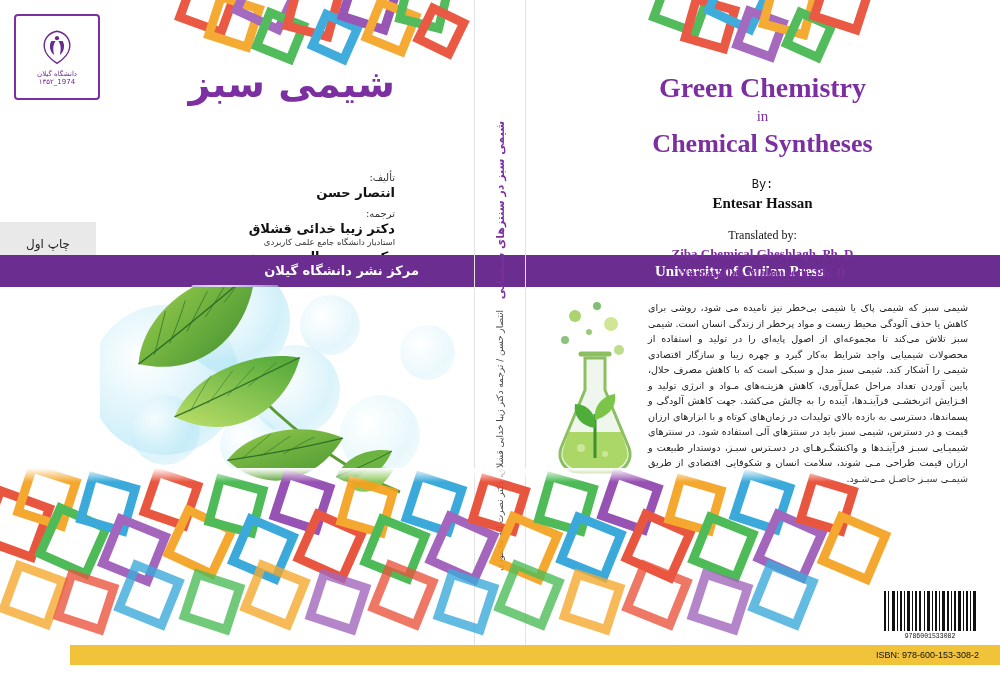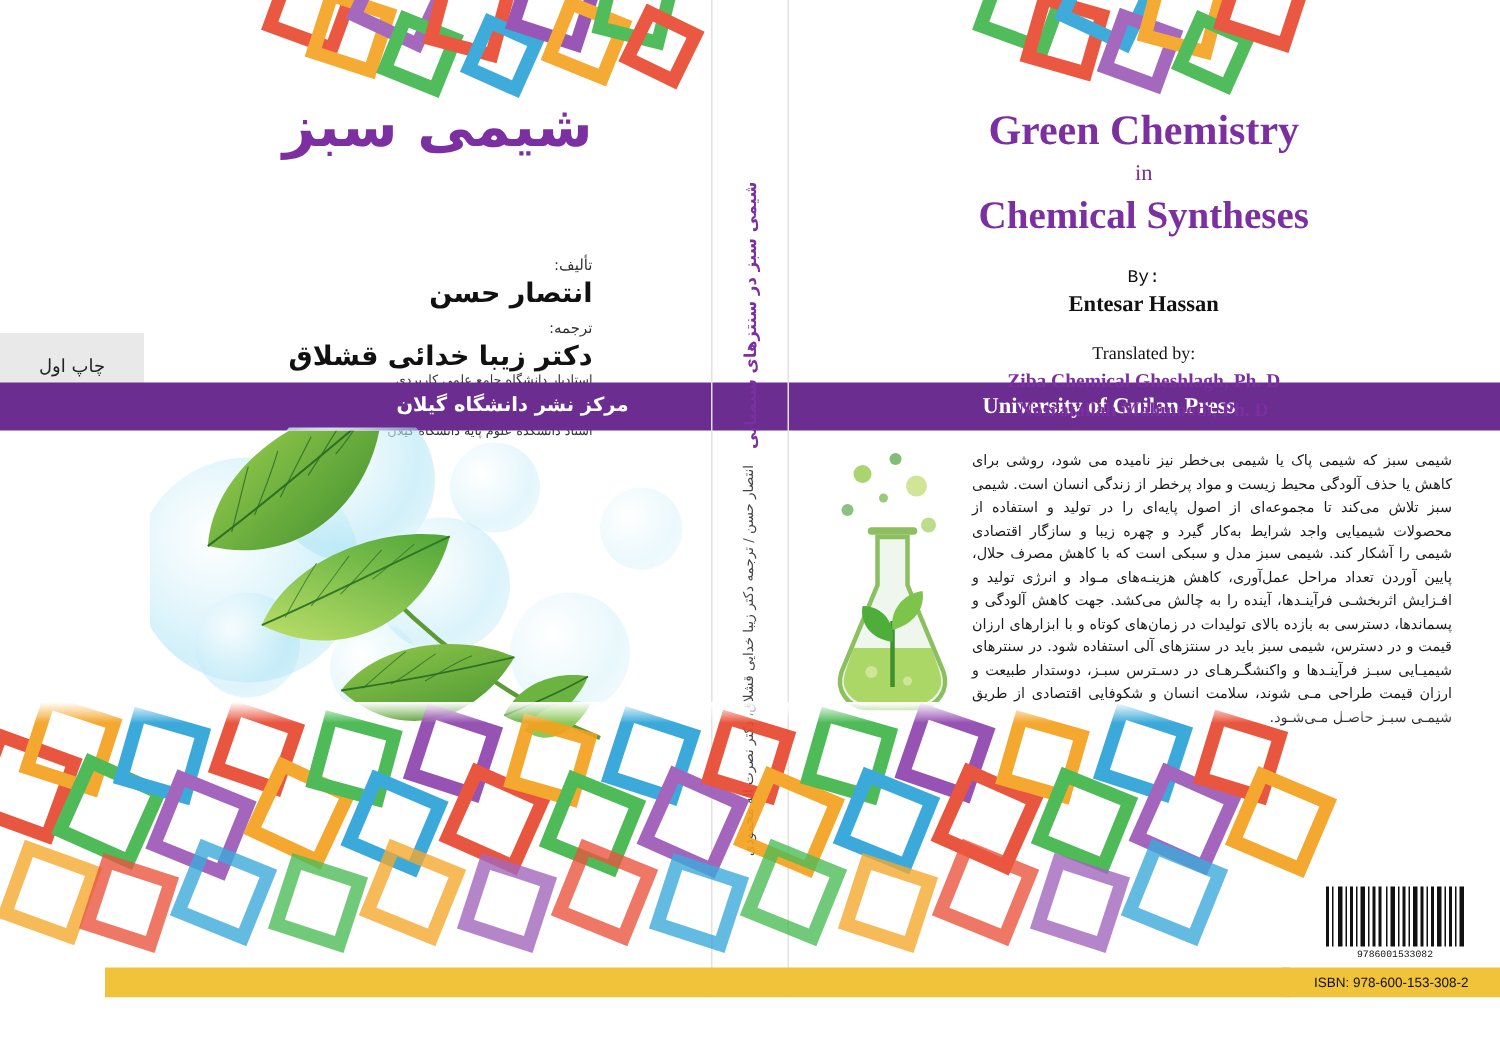--- a/index.html
+++ b/index.html
@@ -85,21 +85,21 @@
   .title-fa .l2{
     font-size:26px;color:#7b2fa0;font-weight:bold;margin-top:10px;letter-spacing:1px;
     font-family:"DejaVu Sans", sans-serif;
   }
 
   .authors-fa{
     position:absolute;right:80px;top:170px;width:330px;text-align:right;direction:rtl;
     font-family:"DejaVu Sans", sans-serif;color:#222;
   }
   .authors-fa .role{font-size:10px;color:#333;margin-top:2px;}
-  .authors-fa .nm{font-size:18px;font-weight:bold;color:#111;margin-top:2px;}
+  .authors-fa .nm{font-size:13px;font-weight:bold;color:#111;margin-top:2px;}
   .authors-fa .aff{font-size:8.5px;color:#333;margin-top:1px;}
 
   .edition{
     position:absolute;left:0;top:222px;width:96px;height:44px;
     background:#e9e9e9;
     display:flex;align-items:center;justify-content:center;
     font-size:12px;color:#222;direction:rtl;
     font-family:"DejaVu Sans", sans-serif;
   }
 
@@ -208,20 +208,30 @@
         <rect x="742" y="16" width="36" height="36" stroke="#9b59b6" transform="rotate(20 760 34)"></rect>
         <rect x="768" y="-12" width="42" height="42" stroke="#f4a11d" transform="rotate(15 789 9)"></rect>
         <rect x="792" y="18" width="34" height="34" stroke="#3fb54a" transform="rotate(24 809 35)"></rect>
         <rect x="820" y="-20" width="44" height="44" stroke="#e8472e" transform="rotate(18 842 2)"></rect>
       </g>
     </svg>
   </div>
 
   <div class="back">
 
+    <div class="logo-box">
+      <svg class="logo-emblem" viewBox="0 0 60 56">
+        <path d="M30 4 C18 6 10 16 12 28 C14 40 24 46 30 50 C36 46 46 40 48 28 C50 16 42 6 30 4 Z" fill="none" stroke="#6a2a8c" stroke-width="2"></path>
+        <path d="M22 18 C18 24 20 34 26 38 C24 30 24 24 28 18 Z" fill="#6a2a8c"></path>
+        <path d="M38 18 C42 24 40 34 34 38 C36 30 36 24 32 18 Z" fill="#6a2a8c"></path>
+        <circle cx="30" cy="14" r="3" fill="#6a2a8c"></circle>
+      </svg>
+      <div class="logo-cap">دانشگاه گیلان</div>
+      <div class="logo-year">۱۳۵۲_1974</div>
+    </div>
 
     <div class="title-fa">
       <div class="l1">شیمی سبز</div>
     </div>
 
     <div class="authors-fa">
       <div class="role">تألیف:</div>
       <div class="nm">انتصار حسن</div>
       <div class="role" style="margin-top:8px">ترجمه:</div>
       <div class="nm">دکتر زیبا خدائی قشلاق</div>

